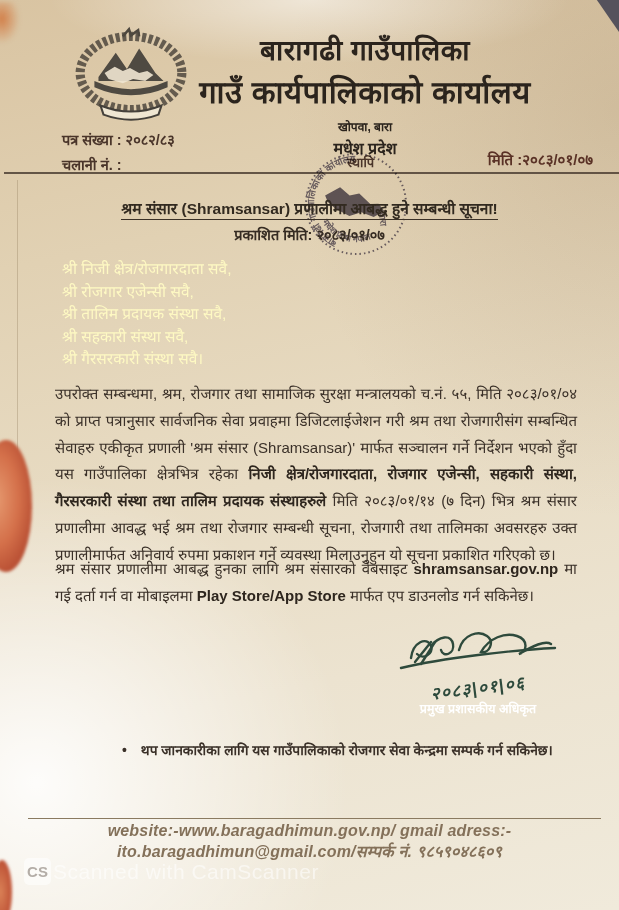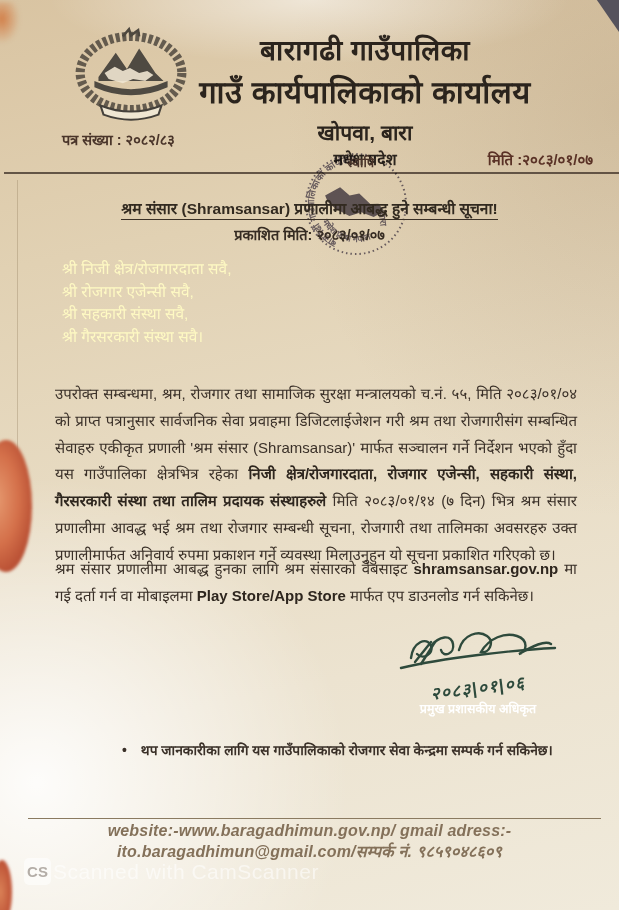--- a/index.html
+++ b/index.html
@@ -16,21 +16,21 @@
       radial-gradient(60% 10% at 50% 0%, rgba(255,255,255,.55) 0%, rgba(255,255,255,0) 70%),
       radial-gradient(120% 100% at 100% 12%, rgba(150,120,85,.22) 0%, rgba(0,0,0,0) 45%),
       linear-gradient(168deg,#d9c4a2 0%,#e1d1b3 26%,#e8dcc4 52%,#ece3d0 72%,#f0eadb 100%);
   }
   .abs{position:absolute;}
   
   .emblem{left:70px;top:24px;width:122px;height:102px;}
   .head-center{left:110px;top:30px;width:510px;text-align:center;color:#2b241d;}
   .t1{font-size:28px;font-weight:bold;letter-spacing:.5px;}
   .t2{font-size:31px;font-weight:bold;margin-top:2px;letter-spacing:.5px;}
-  .t3{font-size:21px;font-weight:bold;margin-top:6px;}
+  .t3{font-size:12px;font-weight:bold;margin-top:6px;}
   .t4{font-size:16px;font-weight:bold;margin-top:2px;}
   .meta-left{left:62px;top:128px;font-size:14.5px;font-weight:bold;line-height:25px;color:#4a352a;}
   .sthapit{left:300px;top:153px;font-size:13px;font-weight:bold;color:#4a352a;margin-left:47px;}
   .miti{right:26px;top:149px;font-size:15px;font-weight:bold;color:#5a3226;}
   .hr1{left:4px;right:0;top:172px;height:2px;background:#4e4034;opacity:.85;}
   
   .stamp{left:302px;top:150px;width:108px;height:108px;transform:rotate(12deg);opacity:.82;mix-blend-mode:multiply;}
   
   .subject{left:0;top:197px;width:100%;text-align:center;font-size:15.5px;font-weight:bold;color:#322a20;}
   .subject .u{border-bottom:1.6px solid #3a3026;padding-bottom:2px;}
@@ -93,20 +93,21 @@
 
 <div class="abs head-center">
   <div class="t1">बारागढी गाउँपालिका</div>
   <div class="t2">गाउँ कार्यपालिकाको कार्यालय</div>
   <div class="t3">खोपवा, बारा</div>
   <div class="t4">मधेश प्रदेश</div>
 </div>
 
 <div class="abs meta-left">
   <div>पत्र संख्या : २०८२/८३</div>
+  <div>चलानी नं. :</div>
 </div>
 <div class="abs sthapit">स्थापि</div>
 <div class="abs miti">मिति :२०८३/०१/०७</div>
 <div class="abs hr1"></div>
 
 <svg class="abs stamp" viewBox="0 0 108 108">
   <defs>
     <path id="arcTop" d="M54 96 A42 42 0 1 1 54.01 96"></path>
     <path id="arcBot" d="M16 54 A38 38 0 0 0 92 54"></path>
   </defs>
@@ -122,20 +123,21 @@
 </svg>
 
 <div class="abs subject">
   <span class="u">श्रम संसार (Shramsansar) प्रणालीमा आबद्ध हुने सम्बन्धी सूचना!</span>
 </div>
 <div class="abs pubdate">प्रकाशित मिति: २०८३/०१/०७</div>
 
 <div class="abs addressees">
   <div>श्री निजी क्षेत्र/रोजगारदाता सवै,</div>
   <div>श्री रोजगार एजेन्सी सवै,</div>
+  <div>श्री तालिम प्रदायक संस्था सवै,</div>
   <div>श्री सहकारी संस्था सवै,</div>
   <div>श्री गैरसरकारी संस्था सवै।</div>
 </div>
 
 <div class="abs para p1"><span>उपरोक्त सम्बन्धमा, श्रम, रोजगार तथा सामाजिक सुरक्षा मन्त्रालयको च.नं. ५५, मिति २०८३/०१/०४ को प्राप्त पत्रानुसार सार्वजनिक सेवा प्रवाहमा डिजिटलाईजेशन गरी श्रम तथा रोजगारीसंग सम्बन्धित सेवाहरु एकीकृत प्रणाली 'श्रम संसार (Shramsansar)' मार्फत सञ्चालन गर्ने निर्देशन भएको हुँदा यस गाउँपालिका क्षेत्रभित्र रहेका </span><span class="b">निजी क्षेत्र/रोजगारदाता, रोजगार एजेन्सी, सहकारी संस्था, गैरसरकारी संस्था तथा तालिम प्रदायक संस्थाहरुले</span><span> मिति २०८३/०१/१४ (७ दिन) भित्र श्रम संसार प्रणालीमा आवद्ध भई श्रम तथा रोजगार सम्बन्धी सूचना, रोजगारी तथा तालिमका अवसरहरु उक्त प्रणालीमार्फत अनिवार्य रुपमा प्रकाशन गर्ने व्यवस्था मिलाउनुहुन यो सूचना प्रकाशित गरिएको छ।</span></div>
 <div class="abs para p2"><span>श्रम संसार प्रणालीमा आबद्ध हुनका लागि श्रम संसारको वेबसाइट </span><span class="b">shramsansar.gov.np</span><span> मा गई दर्ता गर्न वा मोबाइलमा </span><span class="b">Play Store/App Store</span><span> मार्फत एप डाउनलोड गर्न सकिनेछ।</span></div>
 
 <div class="abs sigblock">
   <svg class="sig-scribble" viewBox="0 0 170 52">
     <g stroke="#2e4a3c" stroke-width="2.4" fill="none" stroke-linecap="round">

